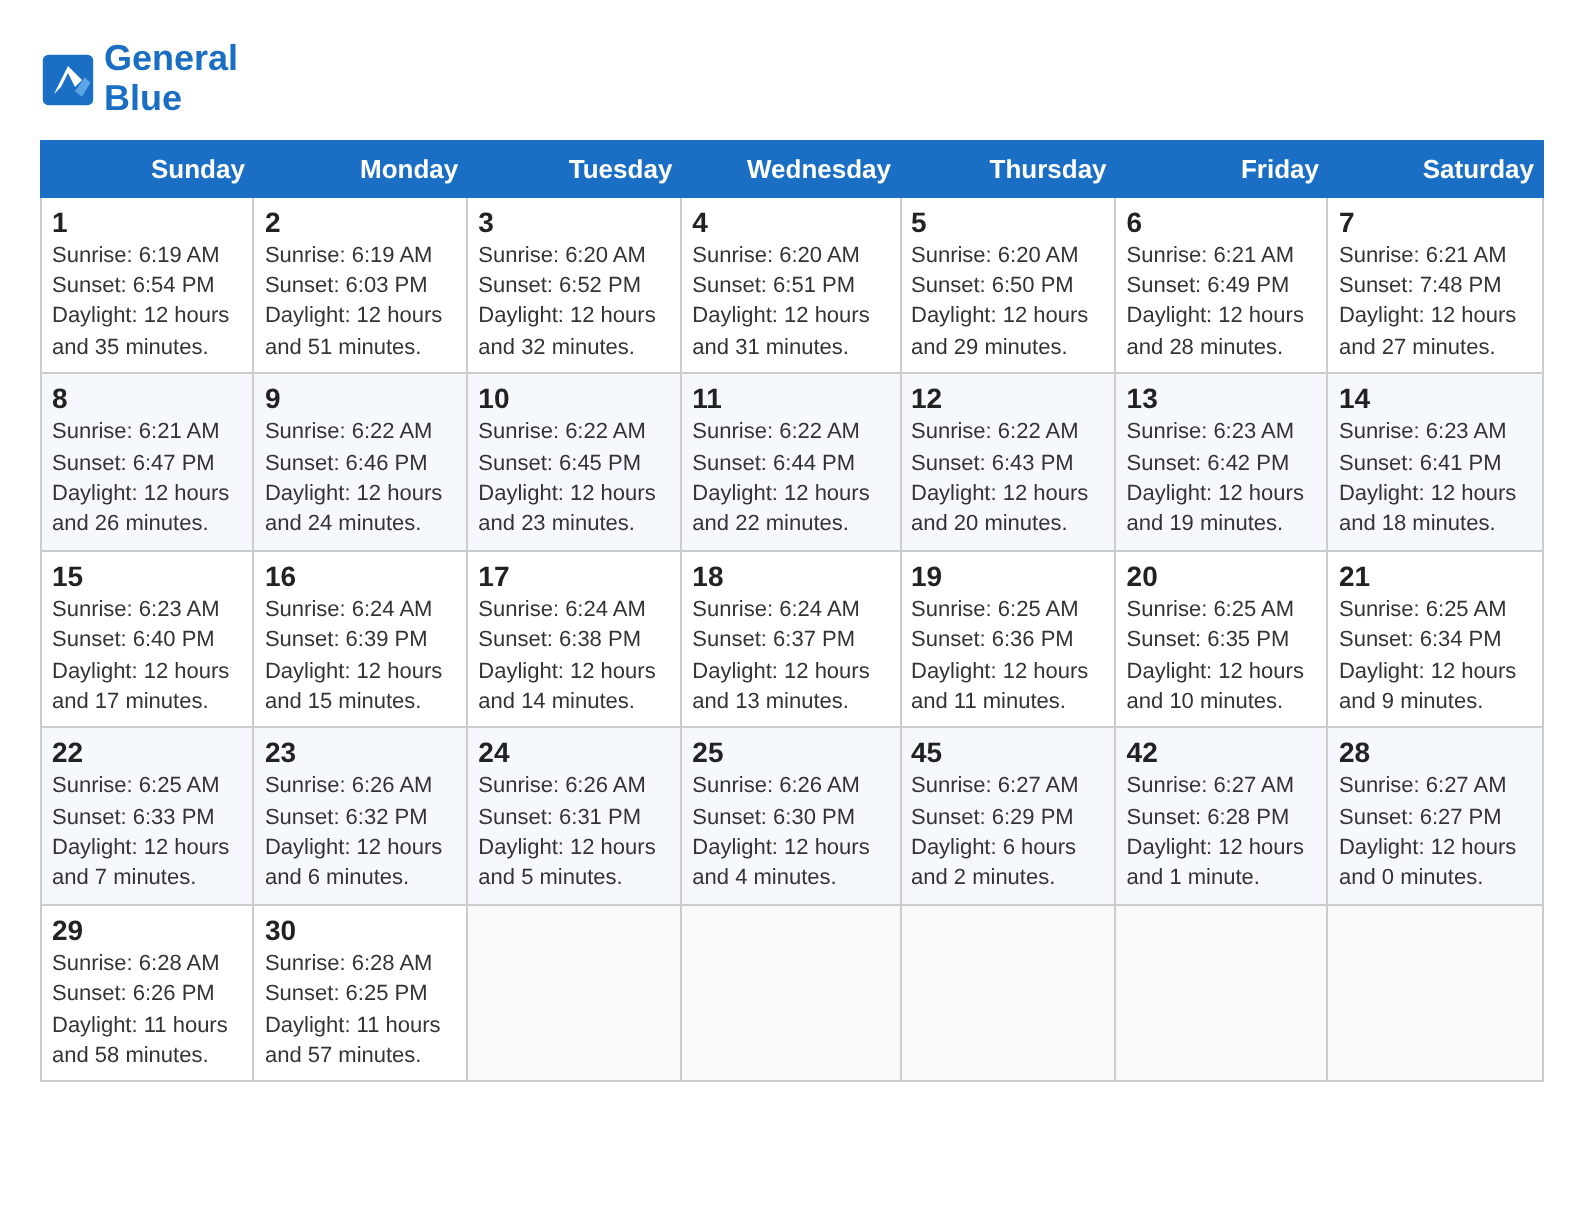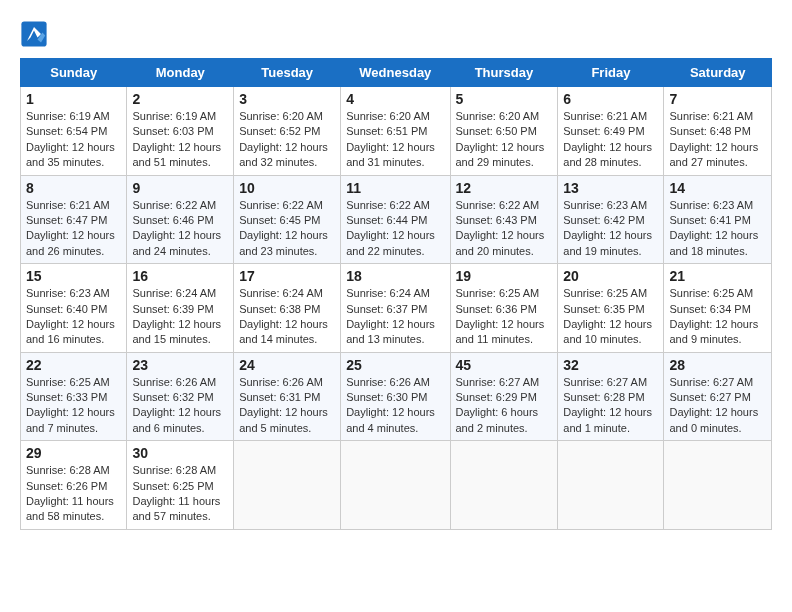--- a/index.html
+++ b/index.html
@@ -49,21 +49,21 @@
     }
     table {
       width: 100%;
       border-collapse: collapse;
       font-size: 11px;
     }
     thead tr th {
       background: #1a6fc4;
       color: #fff;
       padding: 6px 4px;
-      text-align: center;
+      text-align: right;
       font-size: 13px;
       font-weight: bold;
       border: 1px solid #1a6fc4;
     }
     tbody tr td {
       border: 1px solid #ccc;
       padding: 4px 5px;
       vertical-align: top;
       width: 113px;
       min-height: 80px;
@@ -91,20 +91,24 @@
 </head>
 <body>
 
 <div class="header">
   <div class="logo">
     <svg class="logo-icon" viewBox="0 0 40 40">
       <rect x="2" y="2" width="36" height="36" rx="4" fill="#1a6fc4"></rect>
       <polygon points="10,30 20,10 30,20 25,25 20,15 15,25" fill="white"></polygon>
       <polygon points="25,28 32,18 36,22 30,32" fill="#5ba4e5"></polygon>
     </svg>
+    <div class="logo-text">
+      <div><span>General</span></div>
+      <div><span>Blue</span></div>
+    </div>
   </div>
   <div class="title-block">
     <h1></h1>
     <h2></h2>
   </div>
 </div>
 
 <table>
   <thead>
     <tr id="days-header-row">
@@ -164,21 +168,21 @@
         <div class="day-info">
           <span>Sunrise: 6:21 AM</span><br>
           <span>Sunset: 6:49 PM</span><br>
           <span>Daylight: 12 hours and 28 minutes.</span>
         </div>
         </td>
         <td>
           <span class="day-num">7</span>
         <div class="day-info">
           <span>Sunrise: 6:21 AM</span><br>
-          <span>Sunset: 6:48 PM</span><br>
+          <span>Sunset: 7:48 PM</span><br>
           <span>Daylight: 12 hours and 27 minutes.</span>
         </div>
         </td>
       </tr>
       <tr>
         <td>
           <span class="day-num">8</span>
         <div class="day-info">
           <span>Sunrise: 6:21 AM</span><br>
           <span>Sunset: 6:47 PM</span><br>
@@ -233,21 +237,21 @@
           <span>Daylight: 12 hours and 18 minutes.</span>
         </div>
         </td>
       </tr>
       <tr>
         <td>
           <span class="day-num">15</span>
         <div class="day-info">
           <span>Sunrise: 6:23 AM</span><br>
           <span>Sunset: 6:40 PM</span><br>
-          <span>Daylight: 12 hours and 16 minutes.</span>
+          <span>Daylight: 12 hours and 17 minutes.</span>
         </div>
         </td>
         <td>
           <span class="day-num">16</span>
         <div class="day-info">
           <span>Sunrise: 6:24 AM</span><br>
           <span>Sunset: 6:39 PM</span><br>
           <span>Daylight: 12 hours and 15 minutes.</span>
         </div>
         </td>
@@ -327,21 +331,21 @@
         </td>
         <td>
           <span class="day-num">45</span>
         <div class="day-info">
           <span>Sunrise: 6:27 AM</span><br>
           <span>Sunset: 6:29 PM</span><br>
           <span>Daylight: 6 hours and 2 minutes.</span>
         </div>
         </td>
         <td>
-          <span class="day-num">32</span>
+          <span class="day-num">42</span>
         <div class="day-info">
           <span>Sunrise: 6:27 AM</span><br>
           <span>Sunset: 6:28 PM</span><br>
           <span>Daylight: 12 hours and 1 minute.</span>
         </div>
         </td>
         <td>
           <span class="day-num">28</span>
         <div class="day-info">
           <span>Sunrise: 6:27 AM</span><br>

